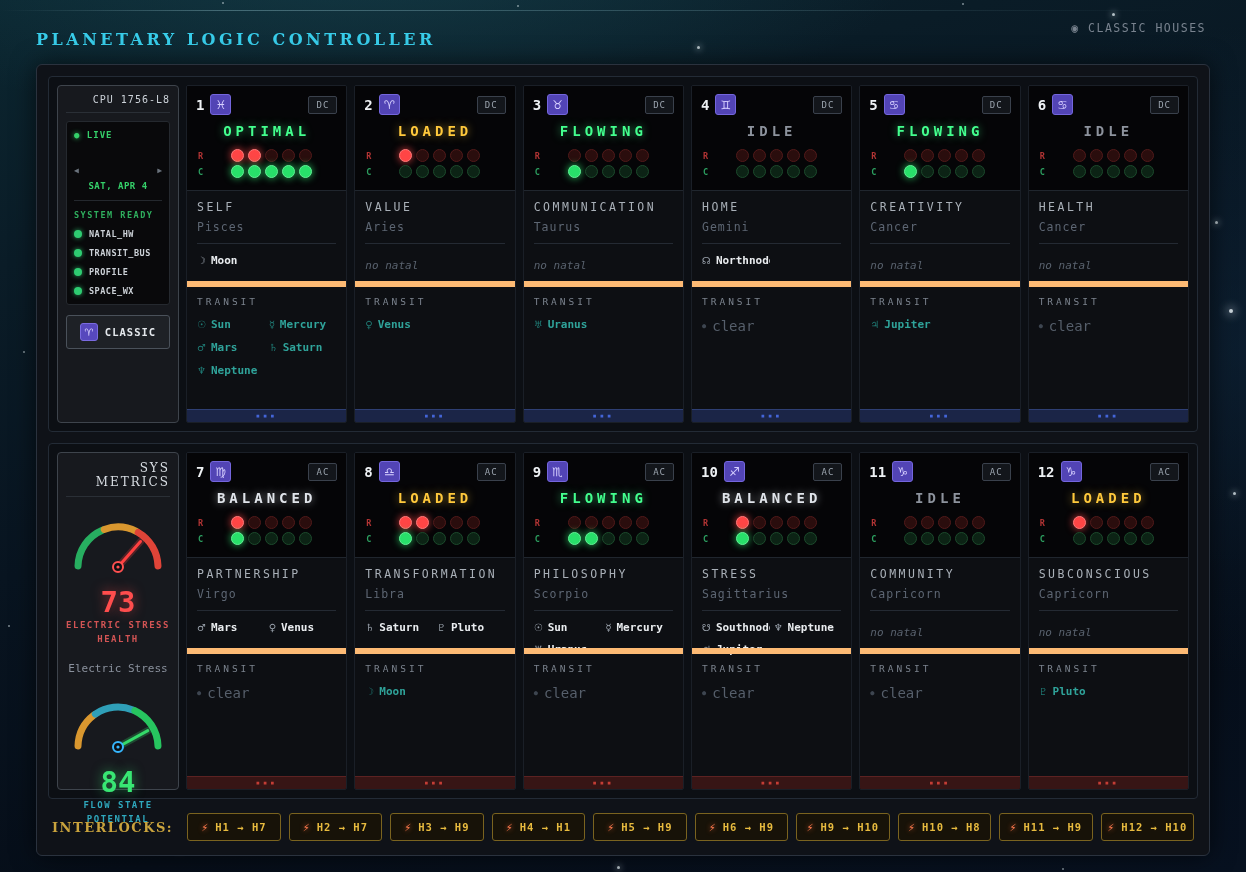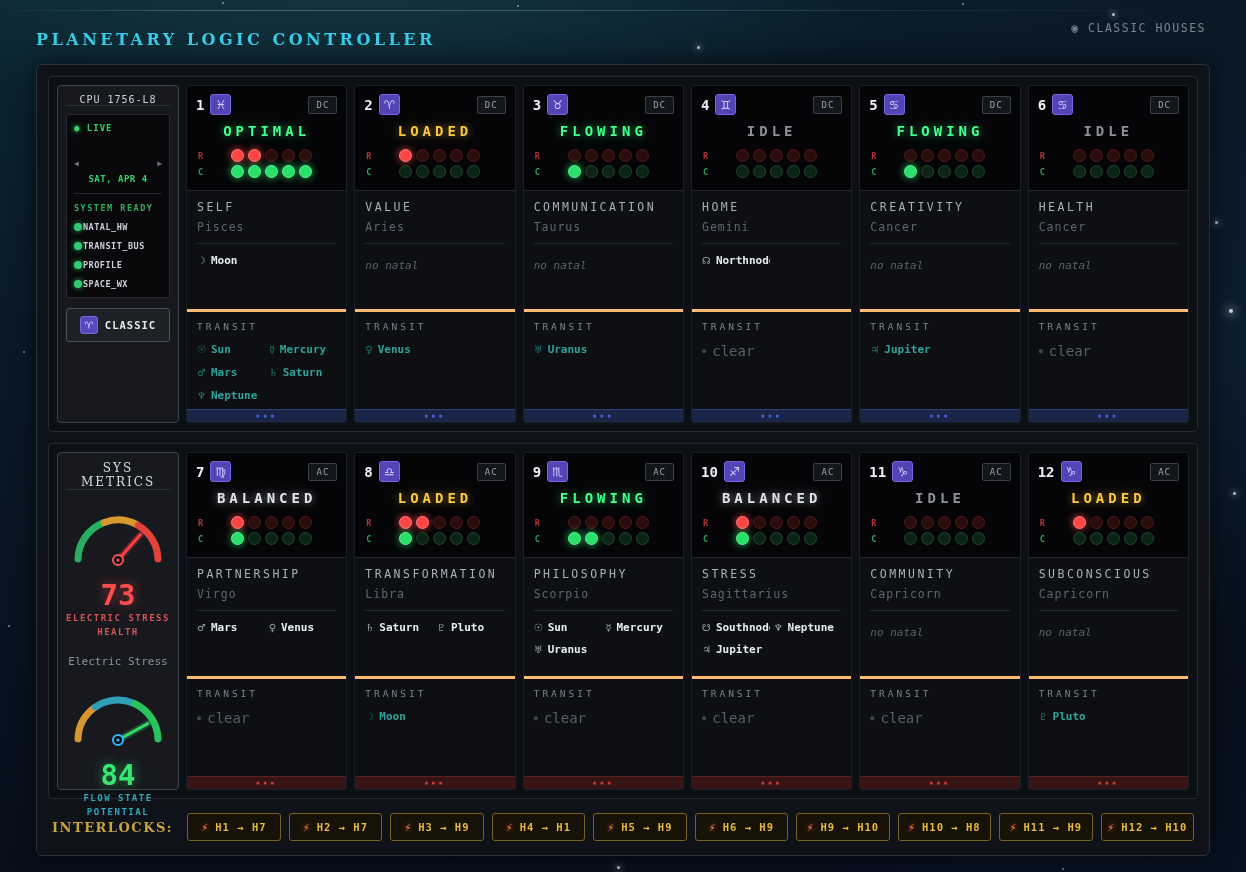--- a/index.html
+++ b/index.html
@@ -23,33 +23,33 @@
   .hdr-mode{position:absolute;right:40px;top:21px;font-size:11.5px;letter-spacing:1.5px;color:#79838f;}
 
   .main{position:absolute;left:36px;top:64px;width:1174px;height:792px;box-sizing:border-box;
     background:#0f1218;border:1px solid #2a323e;border-radius:6px;padding:11px;
     display:flex;flex-direction:column;gap:11px;box-shadow:0 0 24px rgba(0,0,0,.6);}
   .row{flex:1;box-sizing:border-box;background:#0c0f14;border:1px solid #232b36;border-radius:4px;
     padding:8px;display:flex;gap:7px;min-height:0;}
   .side{width:122px;flex:0 0 122px;display:flex;}
   .panel{flex:1;box-sizing:border-box;background:#17191e;border:1px solid #3e444c;border-radius:4px;
     padding:8px;display:flex;flex-direction:column;}
-  .panel-title{font-size:10px;letter-spacing:1px;color:#ccd2d9;text-align:center;
-    border-bottom:1px solid #2a2f36;}
+  .panel-title{font-size:10px;letter-spacing:1px;color:#ccd2d9;text-align:right;
+    padding-bottom:7px;border-bottom:1px solid #2a2f36;}
   .panel-title.serif{font-family:"DejaVu Serif",serif;font-size:12px;letter-spacing:2px;color:#d9dee4;}
 
   .cpu-box{background:#09090b;border:1px solid #25292f;border-radius:3px;padding:8px 7px;margin-top:8px;}
   .live-row{text-align:left;font-size:9px;font-weight:bold;letter-spacing:1px;color:#35d06a;}
   .live-dot{color:#35d06a;text-shadow:0 0 5px rgba(53,208,106,.9);}
   .date-row{display:flex;align-items:center;justify-content:space-between;margin-top:9px;}
   .date-arrow{color:#6a727c;font-size:8px;cursor:pointer;}
   .date-val{color:#35d06a;font-size:9px;font-weight:bold;letter-spacing:.5px;margin-top:32px;}
   .cpu-div{border-top:1px solid #24282e;margin:9px 0;}
   .ready{font-size:8.5px;font-weight:bold;letter-spacing:1.5px;color:#2faf5e;}
-  .check{display:flex;align-items:center;gap:1px;margin-top:9px;}
+  .check{display:flex;align-items:center;gap:7px;margin-top:9px;}
   .check-dot{width:8px;height:8px;border-radius:50%;background:#2ecc71;box-shadow:0 0 5px rgba(46,204,113,.8);flex:0 0 8px;}
   .check-label{font-size:8.5px;font-weight:bold;letter-spacing:.5px;color:#ccd1d7;}
   .classic-btn{margin-top:10px;border:1px solid #4a515a;background:#1e2126;border-radius:3px;
     padding:7px 4px;display:flex;align-items:center;justify-content:center;gap:7px;cursor:pointer;}
   .classic-glyph{width:16px;height:16px;border-radius:3px;background:#5748bd;border:1px solid #7a6ae0;
     color:#d9d2ff;font-size:10px;display:flex;align-items:center;justify-content:center;font-family:"DejaVu Sans",sans-serif;}
   .classic-label{font-size:10.5px;font-weight:bold;letter-spacing:1px;color:#e4e8ec;}
 
   .gauge-block{display:flex;flex-direction:column;align-items:center;margin-top:14px;}
   .gauge-value{font-size:29px;font-weight:bold;margin-top:12px;}
@@ -80,21 +80,21 @@
   .card-mid{flex:1;padding:9px 10px 6px 10px;min-height:0;}
   .house-name{font-size:11.5px;letter-spacing:2.5px;color:#a9b0b8;white-space:nowrap;overflow:hidden;}
   .sign-name{font-size:11.5px;letter-spacing:1px;color:#5d6673;margin-top:6px;}
   .mid-div{border-top:1px solid #242a33;margin:9px 0 10px 0;}
   .pl-grid{display:grid;grid-template-columns:1fr 1fr;row-gap:9px;column-gap:4px;}
   .pl-item{display:flex;align-items:center;gap:5px;white-space:nowrap;overflow:hidden;}
   .pl-glyph{font-size:10px;color:#99a1ab;font-family:"DejaVu Sans",sans-serif;}
   .pl-name{font-size:11px;font-weight:bold;color:#e9ecef;}
   .empty-note{font-style:italic;font-size:11px;color:#59626e;}
 
-  .card-transit{height:100px;box-sizing:border-box;border-top:3px solid #fdba74;padding:9px 10px;}
+  .card-transit{height:128px;box-sizing:border-box;border-top:6px solid #fdba74;padding:9px 10px;}
   .transit-label{font-size:9.5px;letter-spacing:3px;color:#7b838e;}
   .transit-list{margin-top:11px;display:grid;grid-template-columns:1fr 1fr;row-gap:10px;column-gap:4px;}
   .tr-glyph{font-size:10px;color:#1f7a74;font-family:"DejaVu Sans",sans-serif;}
   .tr-name{font-size:11px;font-weight:bold;color:#2fa39a;}
   .clear-row{margin-top:11px;display:flex;align-items:center;gap:6px;}
   .clear-dot{font-size:7px;color:#3d4550;}
   .clear-txt{font-size:14px;color:#565f6b;}
 
   .card-foot{height:12px;flex:0 0 12px;display:flex;align-items:center;justify-content:center;
     font-size:7px;letter-spacing:3px;line-height:0;}

